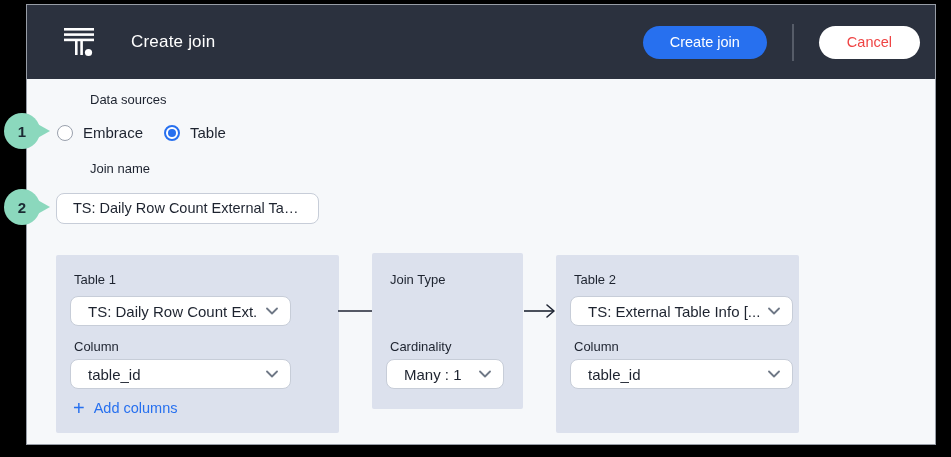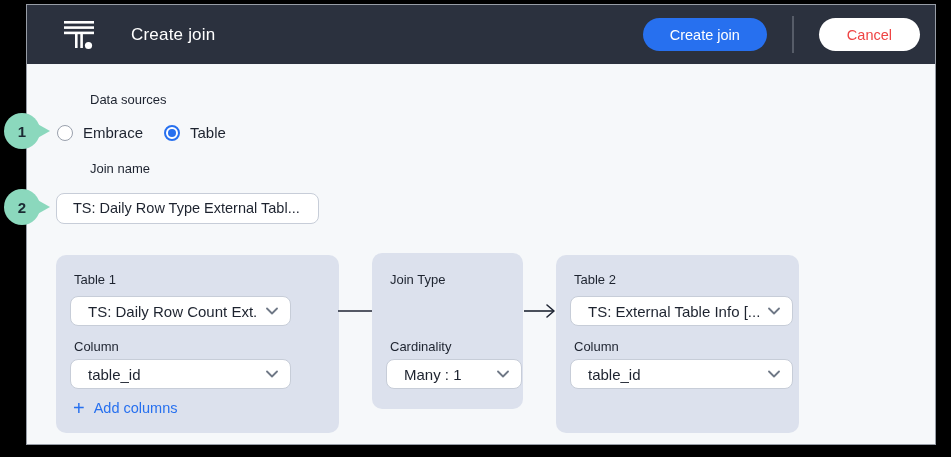--- a/index.html
+++ b/index.html
@@ -4,21 +4,21 @@
 <style>
   * { margin:0; padding:0; box-sizing:border-box; }
   html,body { width:951px; height:457px; background:#000; font-family:"Liberation Sans", sans-serif; }
   #screen { position:relative; width:951px; height:457px; background:#000; overflow:hidden; }
 
   
   .window { position:absolute; left:26px; top:4px; width:910px; height:441px;
             background:#f6f8fa; border:1px solid #979da6; }
 
   
-  .header { position:absolute; left:0; top:0; width:100%; height:59px; background:#2b313e;
+  .header { position:absolute; left:0; top:0; width:100%; height:74px; background:#2b313e;
             display:flex; align-items:center; padding:0 15px 0 36px; }
   .logo { width:32px; height:32px; flex:0 0 auto; }
   .header-title { color:#ffffff; font-size:17px; font-weight:500; margin-left:36px; letter-spacing:.2px; }
   .header-spacer { flex:1; }
   .btn { height:33px; border:none; border-radius:17px; font-size:14.5px; font-weight:500;
          font-family:"Liberation Sans", sans-serif; cursor:pointer; display:flex; align-items:center; }
   .btn-primary { background:#2770ef; color:#fff; padding:0 27px; }
   .btn-secondary { background:#ffffff; color:#ef4444; padding:0 28px; }
   .header-divider { width:2px; height:37px; background:#565c68; margin:0 25px; }
 
@@ -36,21 +36,21 @@
   .radio-label { font-size:15px; color:#1d232f; }
 
   
   .text-input { position:absolute; left:29px; top:188px; width:263px; height:31px;
                 background:#fff; border:1px solid #c7cdd8; border-radius:8px;
                 font-size:14.5px; color:#1d232f; padding:0 14px 0 16px;
                 font-family:"Liberation Sans", sans-serif;
                 white-space:nowrap; overflow:hidden; text-overflow:ellipsis; line-height:29px; }
 
   
-  .panel { position:absolute; background:#dce1ed; border-radius:10px; }
+  .panel { position:absolute; background:#dce1ed; border-radius:2px; }
   #table1-panel { left:29px; top:250px; width:283px; height:178px; }
   #join-panel   { left:345px; top:248px; width:151px; height:156px; }
   #table2-panel { left:529px; top:250px; width:243px; height:178px; }
   .panel-label { position:absolute; left:18px; font-size:13px; color:#1d232f; }
 
   .dropdown { position:absolute; left:14px; height:30px; background:#fff;
               border:1px solid #c7cdd8; border-radius:8px; display:flex; align-items:center;
               padding:0 12px 0 17px; cursor:pointer; }
   .dropdown-text { flex:1; font-size:15px; color:#1d232f; white-space:nowrap; overflow:hidden; }
   .chevron { flex:0 0 auto; margin-left:8px; }
@@ -103,21 +103,21 @@
         <span class="radio-circle"></span>
         <span class="radio-label">Embrace</span>
       </div>
       <div class="radio-option selected">
         <span class="radio-circle"></span>
         <span class="radio-label">Table</span>
       </div>
     </div>
 
     <div class="field-label" style="left:30px; top:156px;">Join name</div>
-    <div class="text-input">TS: Daily Row Type External Tabl...</div>
+    <div class="text-input">TS: Daily Row Count External Tabl...</div>
 
     <div class="panel" id="table1-panel">
       <div class="panel-label" style="top:17px;">Table 1</div>
       <div class="dropdown" style="top:41px; width:221px;">
         <span class="dropdown-text">TS: Daily Row Count Ext...</span>
         <svg class="chevron" width="12" height="8" viewBox="0 0 12 8">
           <polyline points="1,1.5 6,6.5 11,1.5" fill="none" stroke="#6f7886" stroke-width="1.8" stroke-linecap="round" stroke-linejoin="round"></polyline>
         </svg>
       </div>
       <div class="panel-label" style="top:84px;">Column</div>
@@ -133,21 +133,21 @@
       </div>
     </div>
 
     <svg class="connector" style="left:311px; top:300px;" width="35" height="12">
       <line x1="0" y1="6" x2="35" y2="6" stroke="#1f2533" stroke-width="1.6"></line>
     </svg>
 
     <div class="panel" id="join-panel">
       <div class="panel-label" style="top:19px;">Join Type</div>
       <div class="panel-label" style="top:86px;">Cardinality</div>
-      <div class="dropdown" style="top:106px; width:136px;">
+      <div class="dropdown" style="top:106px; width:118px;">
         <span class="dropdown-text">Many : 1</span>
         <svg class="chevron" width="12" height="8" viewBox="0 0 12 8">
           <polyline points="1,1.5 6,6.5 11,1.5" fill="none" stroke="#6f7886" stroke-width="1.8" stroke-linecap="round" stroke-linejoin="round"></polyline>
         </svg>
       </div>
     </div>
 
     <svg class="connector" style="left:497px; top:296px;" width="32" height="20">
       <line x1="0" y1="10" x2="29" y2="10" stroke="#1f2533" stroke-width="1.6"></line>
       <polyline points="23,4 30,10 23,16" fill="none" stroke="#1f2533" stroke-width="1.6" stroke-linecap="round" stroke-linejoin="round"></polyline>

